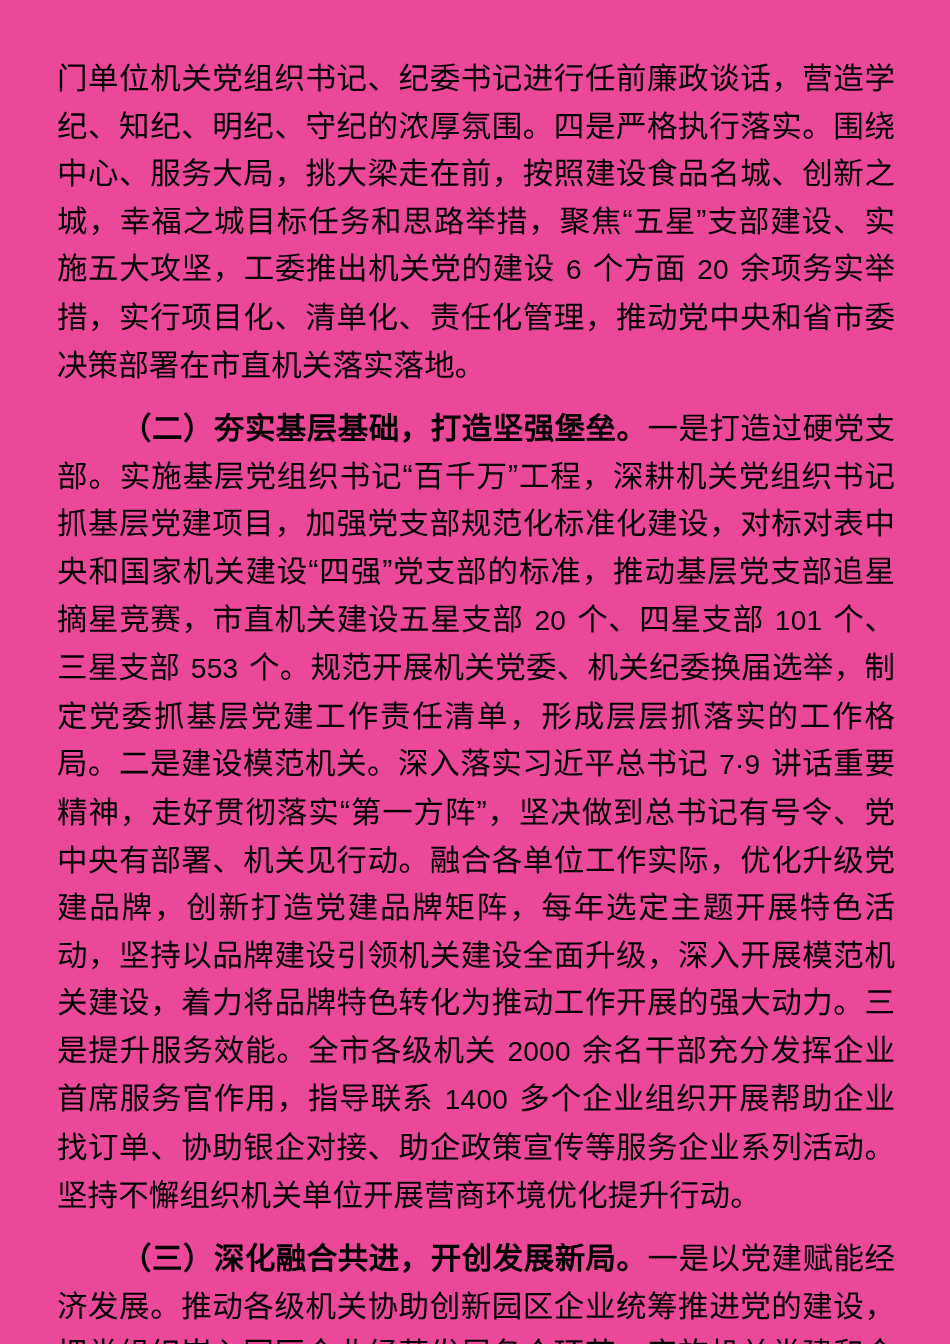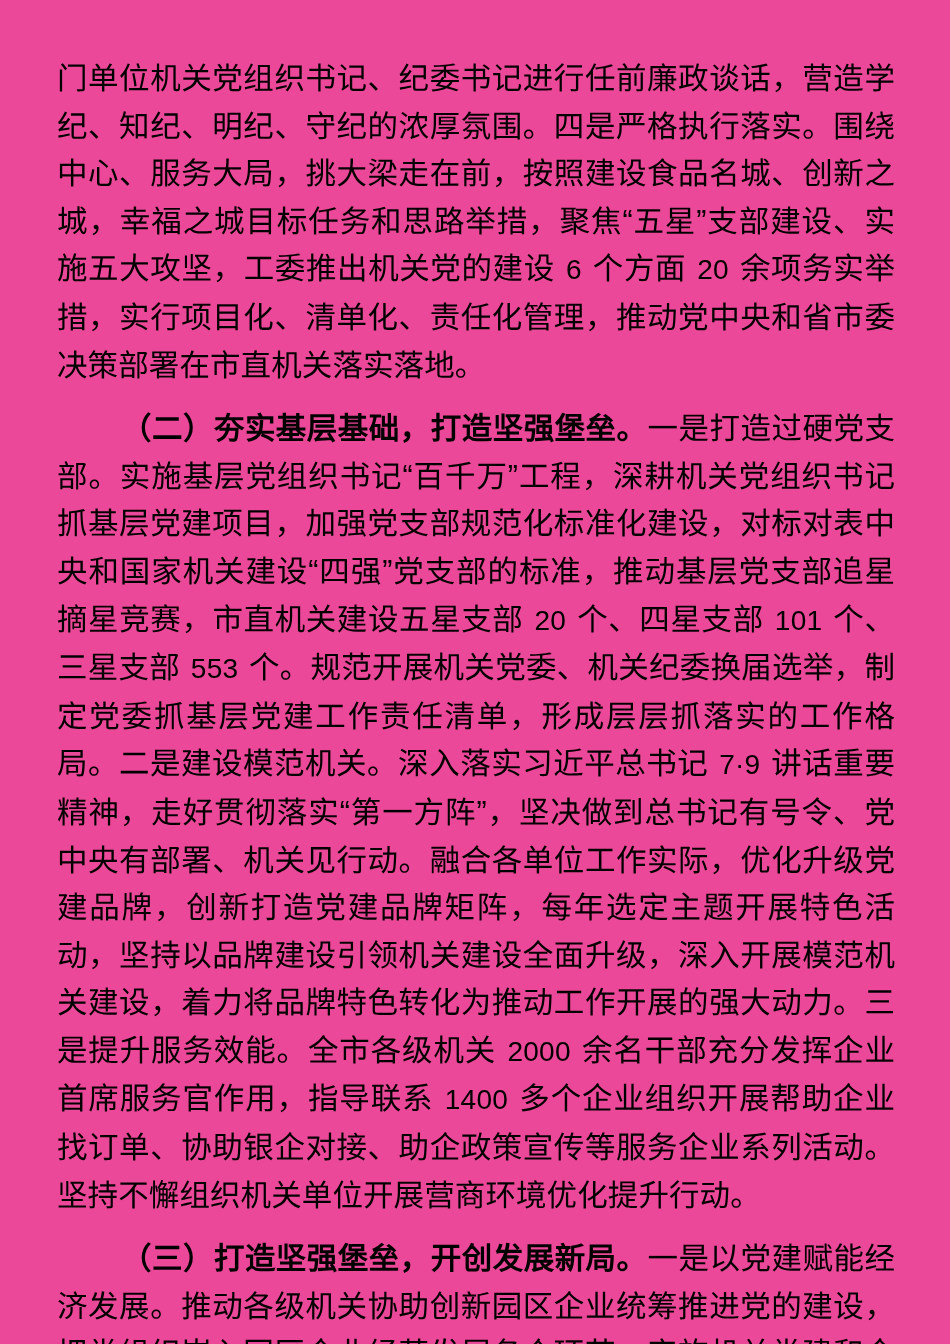--- a/index.html
+++ b/index.html
@@ -72,16 +72,16 @@
 </head>
 <body>
 
 <div class="page" style="width: 950px; height: 1344px; background: #ec4899;">
   <div class="page-body">
 
     <p class="para cont"><span>门单位机关党组织书记、纪委书记进行任前廉政谈话，营造学纪、知纪、明纪、守纪的浓厚氛围。四是严格执行落实。围绕中心、服务大局，挑大梁走在前，按照建设食品名城、创新之城，幸福之城目标任务和思路举措，聚焦“五星”支部建设、实施五大攻坚，工委推出机关党的建设 <span class="num">6</span> 个方面 <span class="num">20</span> 余项务实举措，实行项目化、清单化、责任化管理，推动党中央和省市委决策部署在市直机关落实落地。</span></p>
 
     <p class="para indent"><span class="heading-run">（二）夯实基层基础，打造坚强堡垒。</span><span>一是打造过硬党支部。实施基层党组织书记“百千万”工程，深耕机关党组织书记抓基层党建项目，加强党支部规范化标准化建设，对标对表中央和国家机关建设“四强”党支部的标准，推动基层党支部追星摘星竞赛，市直机关建设五星支部 <span class="num">20</span> 个、四星支部 <span class="num">101</span> 个、三星支部 <span class="num">553</span> 个。规范开展机关党委、机关纪委换届选举，制定党委抓基层党建工作责任清单，形成层层抓落实的工作格局。二是建设模范机关。深入落实习近平总书记 <span class="num">7·9</span> 讲话重要精神，走好贯彻落实“第一方阵”，坚决做到总书记有号令、党中央有部署、机关见行动。融合各单位工作实际，优化升级党建品牌，创新打造党建品牌矩阵，每年选定主题开展特色活动，坚持以品牌建设引领机关建设全面升级，深入开展模范机关建设，着力将品牌特色转化为推动工作开展的强大动力。三是提升服务效能。全市各级机关 <span class="num">2000</span> 余名干部充分发挥企业首席服务官作用，指导联系 <span class="num">1400</span> 多个企业组织开展帮助企业找订单、协助银企对接、助企政策宣传等服务企业系列活动。坚持不懈组织机关单位开展营商环境优化提升行动。</span></p>
 
-    <p class="para indent"><span class="heading-run">（三）打造坚强堡垒，开创发展新局。</span><span>一是以党建赋能经济发展。推动各级机关协助创新园区企业统筹推进党的建设，把党组织嵌入园区企业经营发展各个环节，实施机关党建和企业党建联动，通过组织联建、活动</span></p>
+    <p class="para indent"><span class="heading-run">（三）深化融合共进，开创发展新局。</span><span>一是以党建赋能经济发展。推动各级机关协助创新园区企业统筹推进党的建设，把党组织嵌入园区企业经营发展各个环节，实施机关党建和企业党建联动，通过组织联建、活动</span></p>
 
   </div>
 </div>
 
 </body></html>

